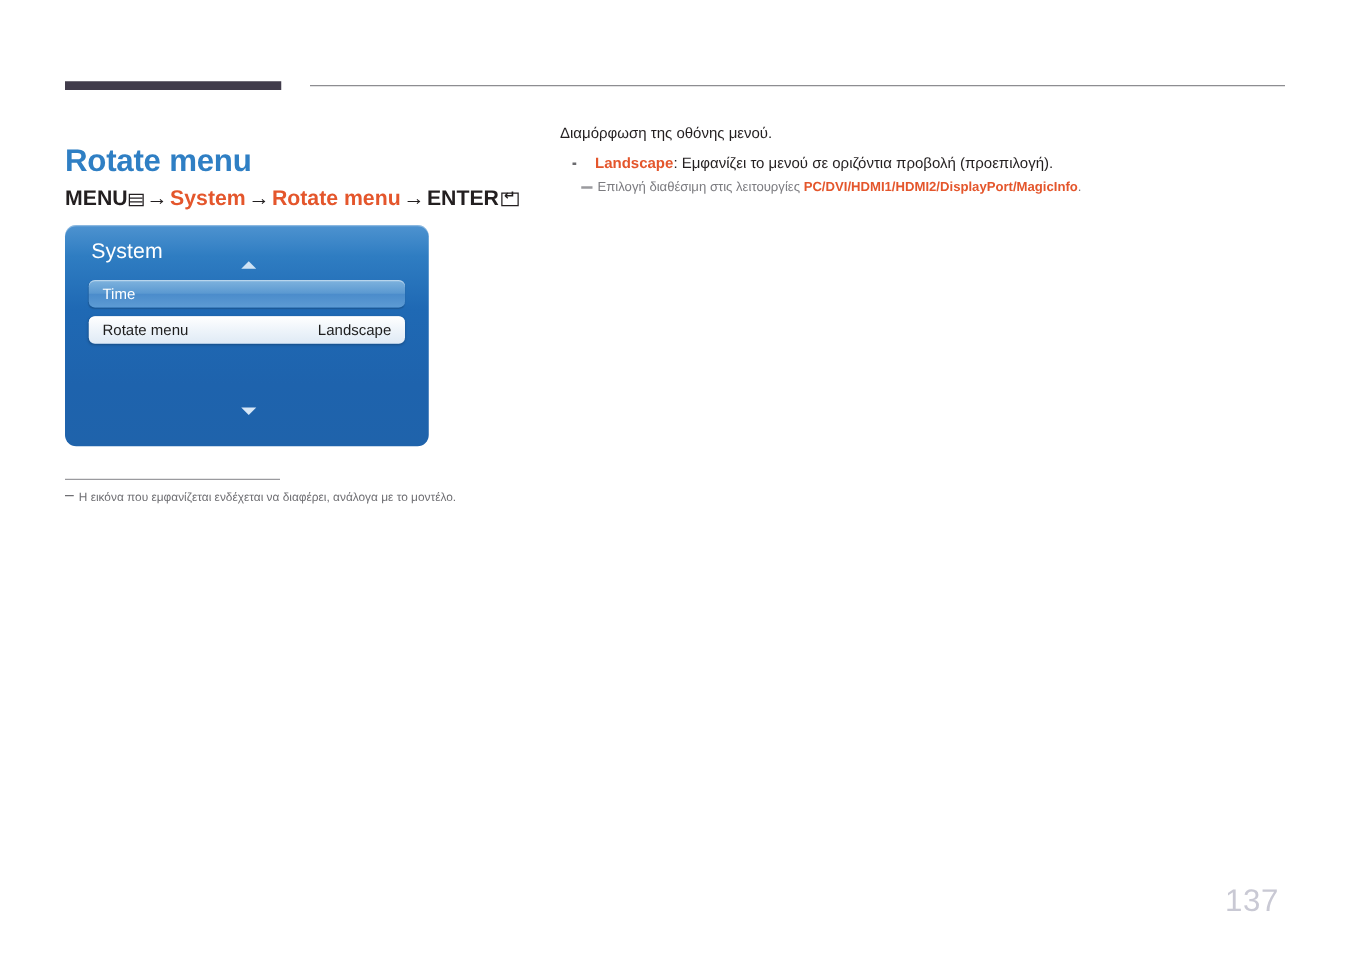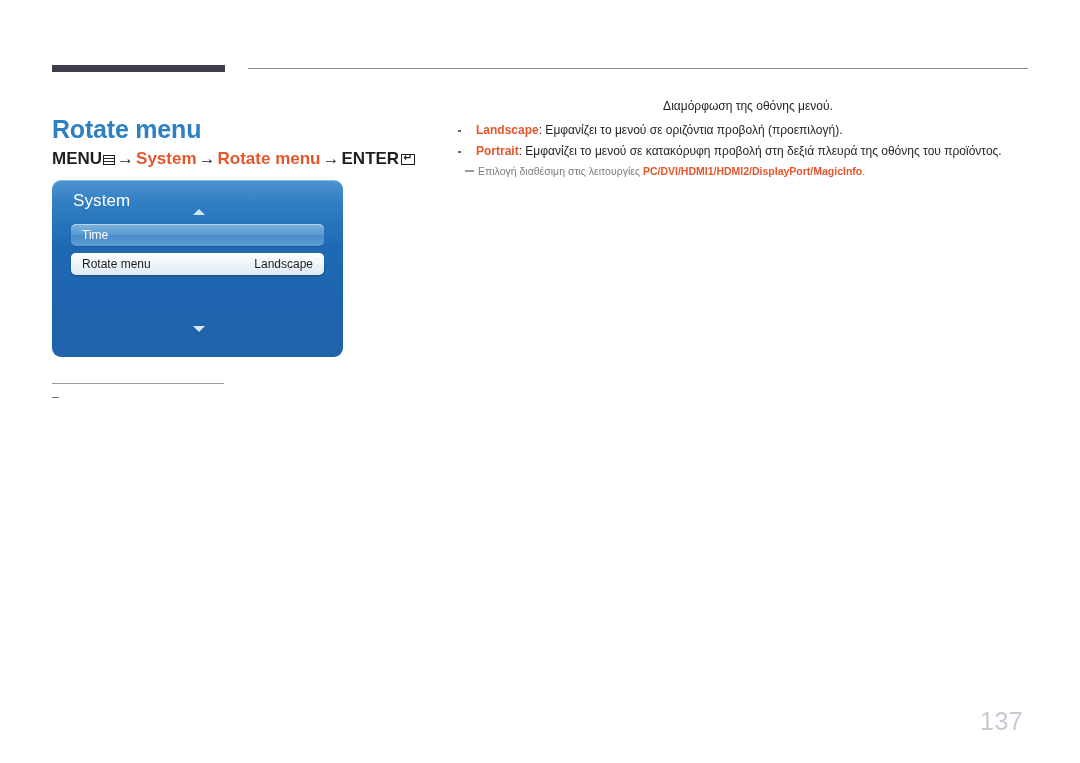--- a/index.html
+++ b/index.html
@@ -216,21 +216,20 @@
     position: absolute;
     left: 448px;
     top: 98px;
     width: 600px;
   }
   .desc-intro {
     font-size: 12px;
     color: #231f20;
     line-height: 17px;
     white-space: nowrap;
-    text-align: center;
   }
   .bullet-list {
     margin: 5px 0 0 0;
     padding: 0;
     list-style: none;
   }
   .bullet-item {
     position: relative;
     padding-left: 28px;
     font-size: 12px;
@@ -309,28 +308,27 @@
     <div class="osd-row selected">
       <span class="row-label">Rotate menu</span>
       <span class="row-value">Landscape</span>
     </div>
   </div>
 
   <div class="chev-down"></div>
 </div>
 
 <div class="note-rule"></div>
-<div class="note-text"><span class="note-dash"></span></div>
+<div class="note-text"><span class="note-dash"></span><span>Η εικόνα που εμφανίζεται ενδέχεται να διαφέρει, ανάλογα με το μοντέλο.</span></div>
 
 <div class="desc">
   <div class="desc-intro">Διαμόρφωση της οθόνης μενού.</div>
 
   <ul class="bullet-list">
     <li class="bullet-item"><span class="term">Landscape</span><span>: Εμφανίζει το μενού σε οριζόντια προβολή (προεπιλογή).</span></li>
-    <li class="bullet-item"><span class="term">Portrait</span><span>: Εμφανίζει το μενού σε κατακόρυφη προβολή στη δεξιά πλευρά της οθόνης του προϊόντος.</span></li>
   </ul>
 
   <div class="sub-note">
     <span class="sub-dash"></span><span>Επιλογή διαθέσιμη στις λειτουργίες </span><span class="inputs">PC/DVI/HDMI1/HDMI2/DisplayPort/MagicInfo</span><span>.</span>
   </div>
 </div>
 
 <div class="page-number">137</div>
 
 </body></html>

